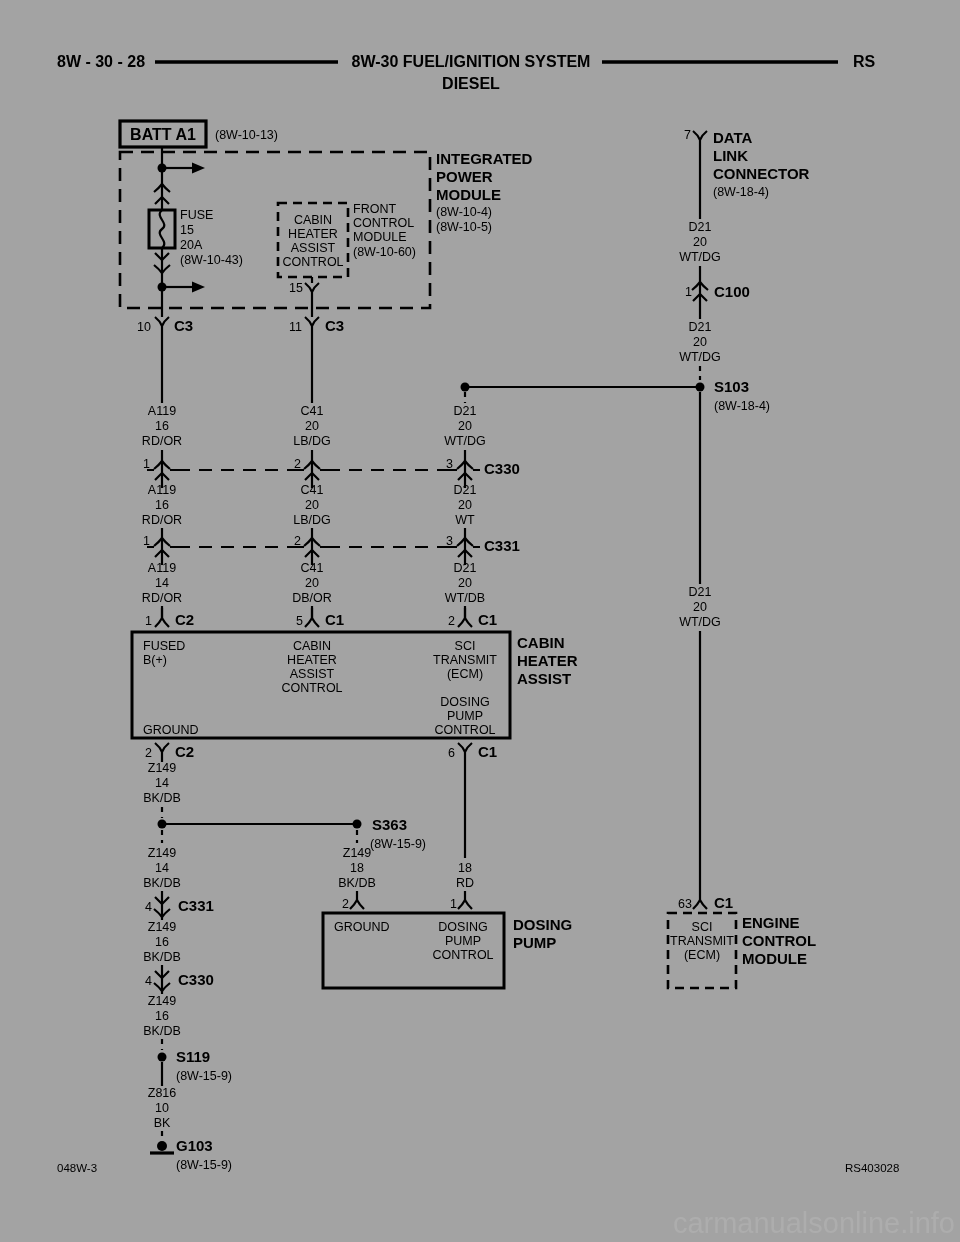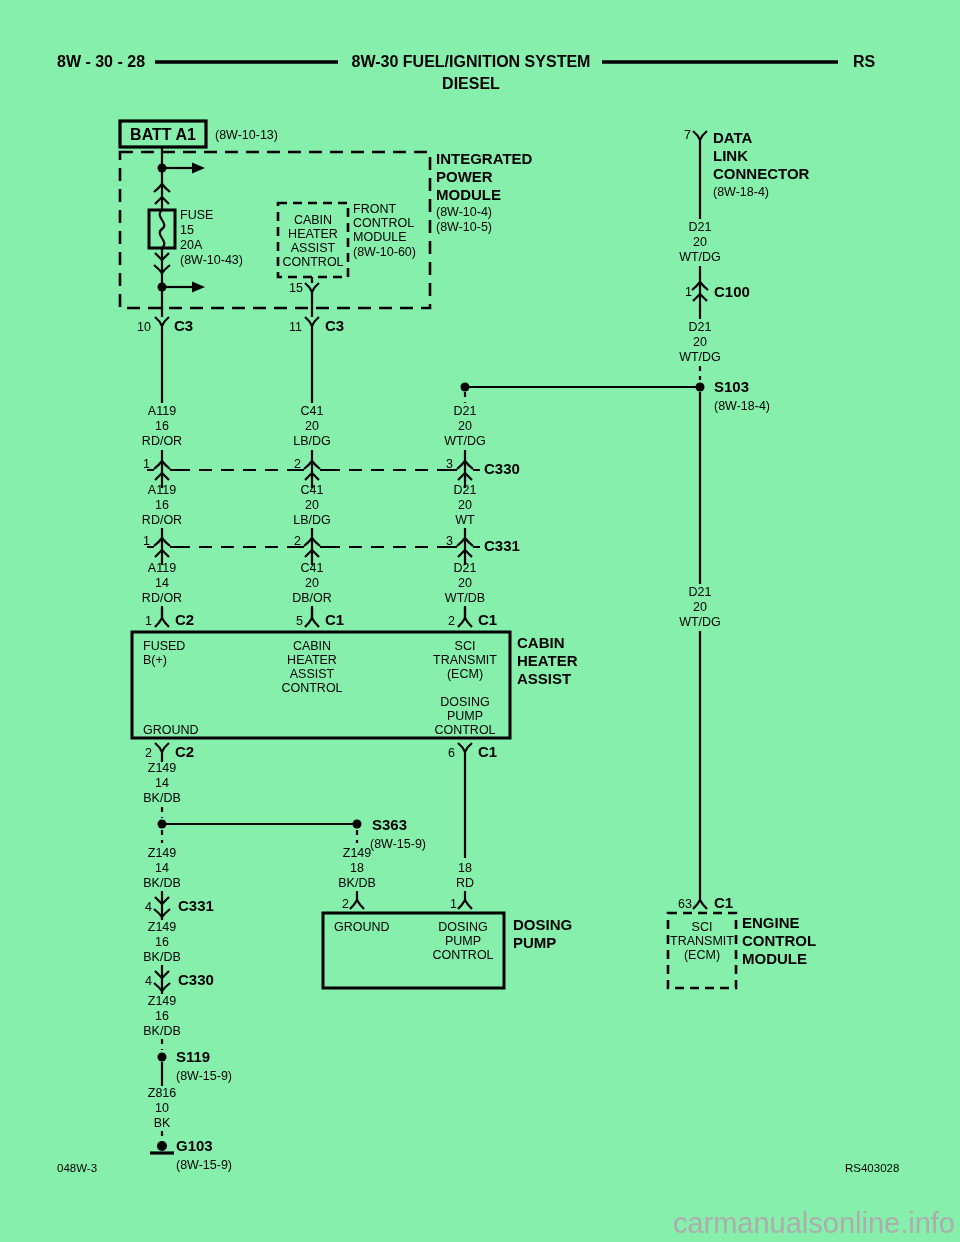--- a/index.html
+++ b/index.html
@@ -1,16 +1,16 @@
 <!DOCTYPE html>
 <html><head>
 <meta charset="utf-8">
 <style>
   html,body{margin:0;padding:0;background:#ffffff;}
-  .page{width:960px;height:1242px;position:relative;background:#86efac;overflow:hidden;}
+  .page{width:960px;height:1242px;position:relative;background:#a3a3a3;overflow:hidden;}
   svg{display:block;}
   svg path, svg line, svg rect, svg polyline{fill:none;stroke:#000;stroke-width:2.2;}
   svg polygon, svg circle{fill:#000;stroke:none;}
   .box{stroke-width:3;}
   .battbox{stroke-width:3.2;}
   .dashbox{stroke-width:2.6;stroke-dasharray:13 8;}
   .dashbox2{stroke-width:2.6;stroke-dasharray:9 6;}
   .dashwire{stroke-dasharray:5 5;}
   .conndash{stroke-dasharray:13 9;}
   .thick{stroke-width:3.6;}

